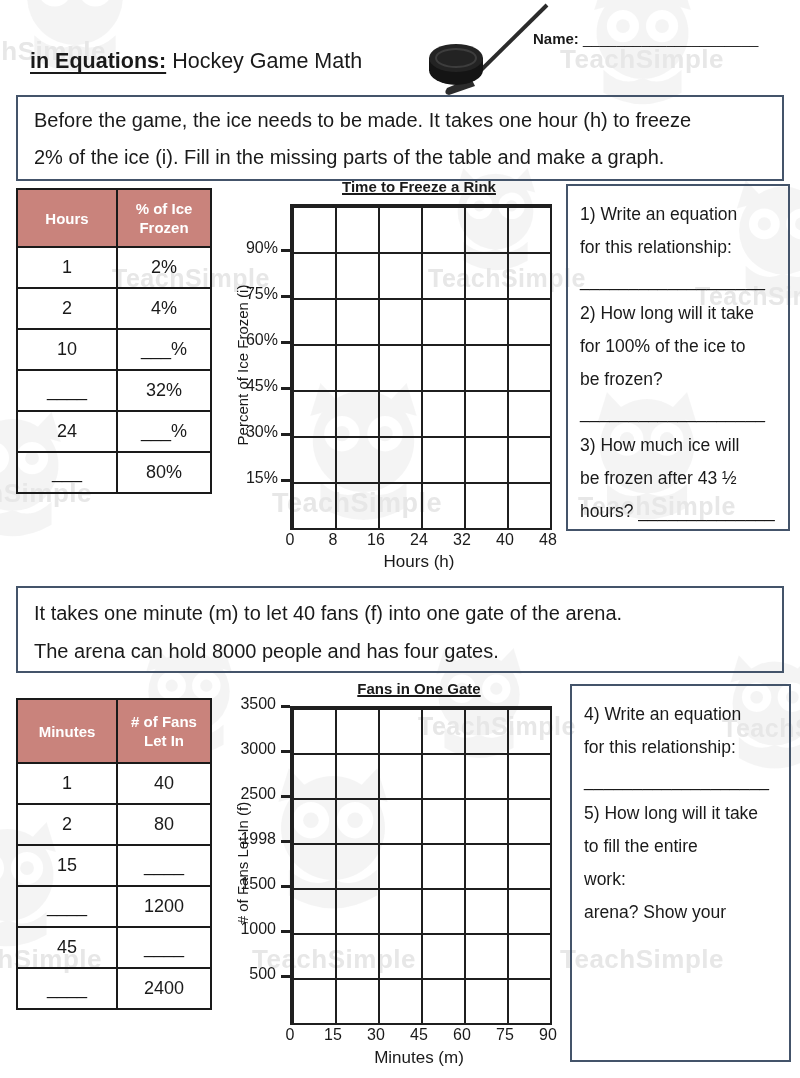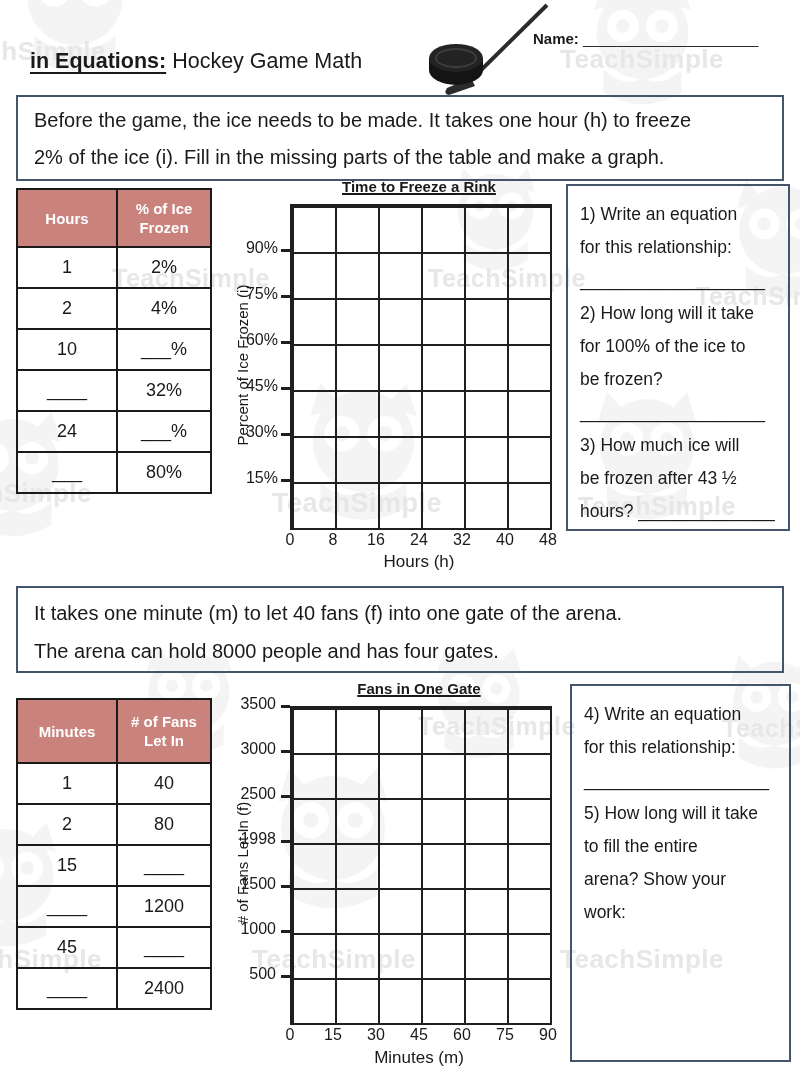--- a/index.html
+++ b/index.html
@@ -283,17 +283,17 @@
   <span class="xtick" style="left:484px;top:1026px">75</span>
   <span class="xtick" style="left:527px;top:1026px">90</span>
   <div class="axlabel" style="top:1048px">Minutes (m)</div>
 
   <div class="tbox qbox qbox2">
     <span class="bline">4) Write an equation</span>
     <span class="bline">for this relationship:</span>
     <span class="bline">___________________</span>
     <span class="bline">5) How long will it take</span>
     <span class="bline">to fill the entire</span>
+    <span class="bline">work:</span>
     <span class="bline">arena? Show your</span>
-    <span class="bline">work:</span>
   </div>
 
 </div>
 
 </body></html>

